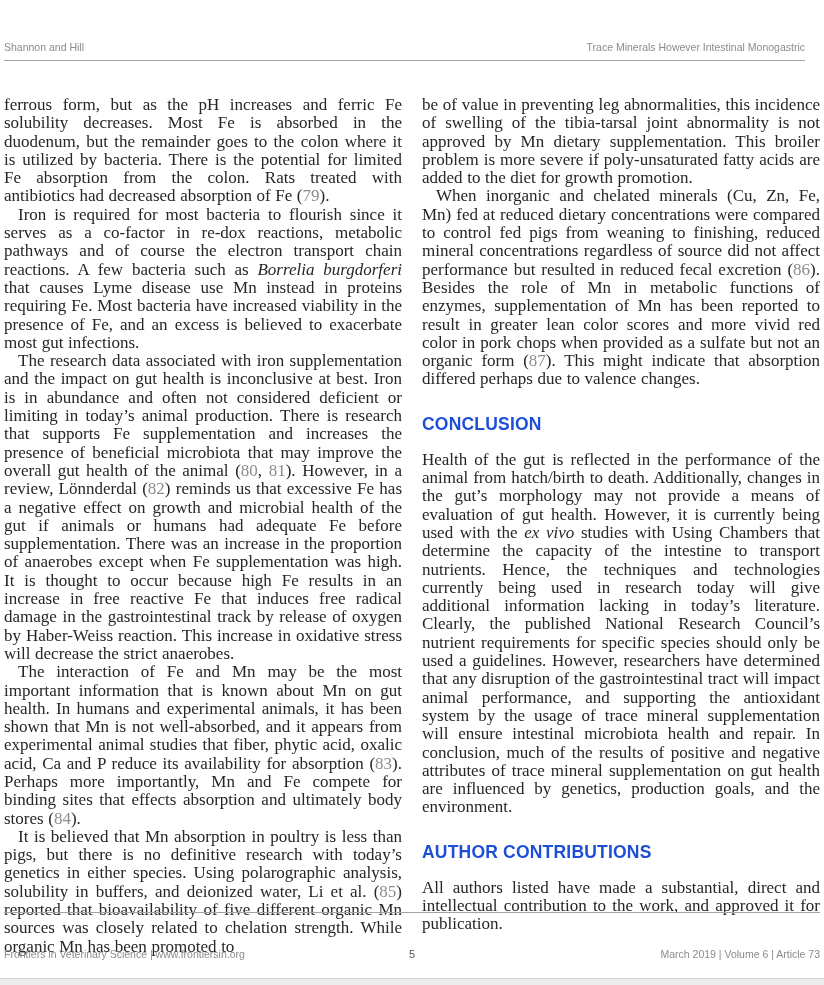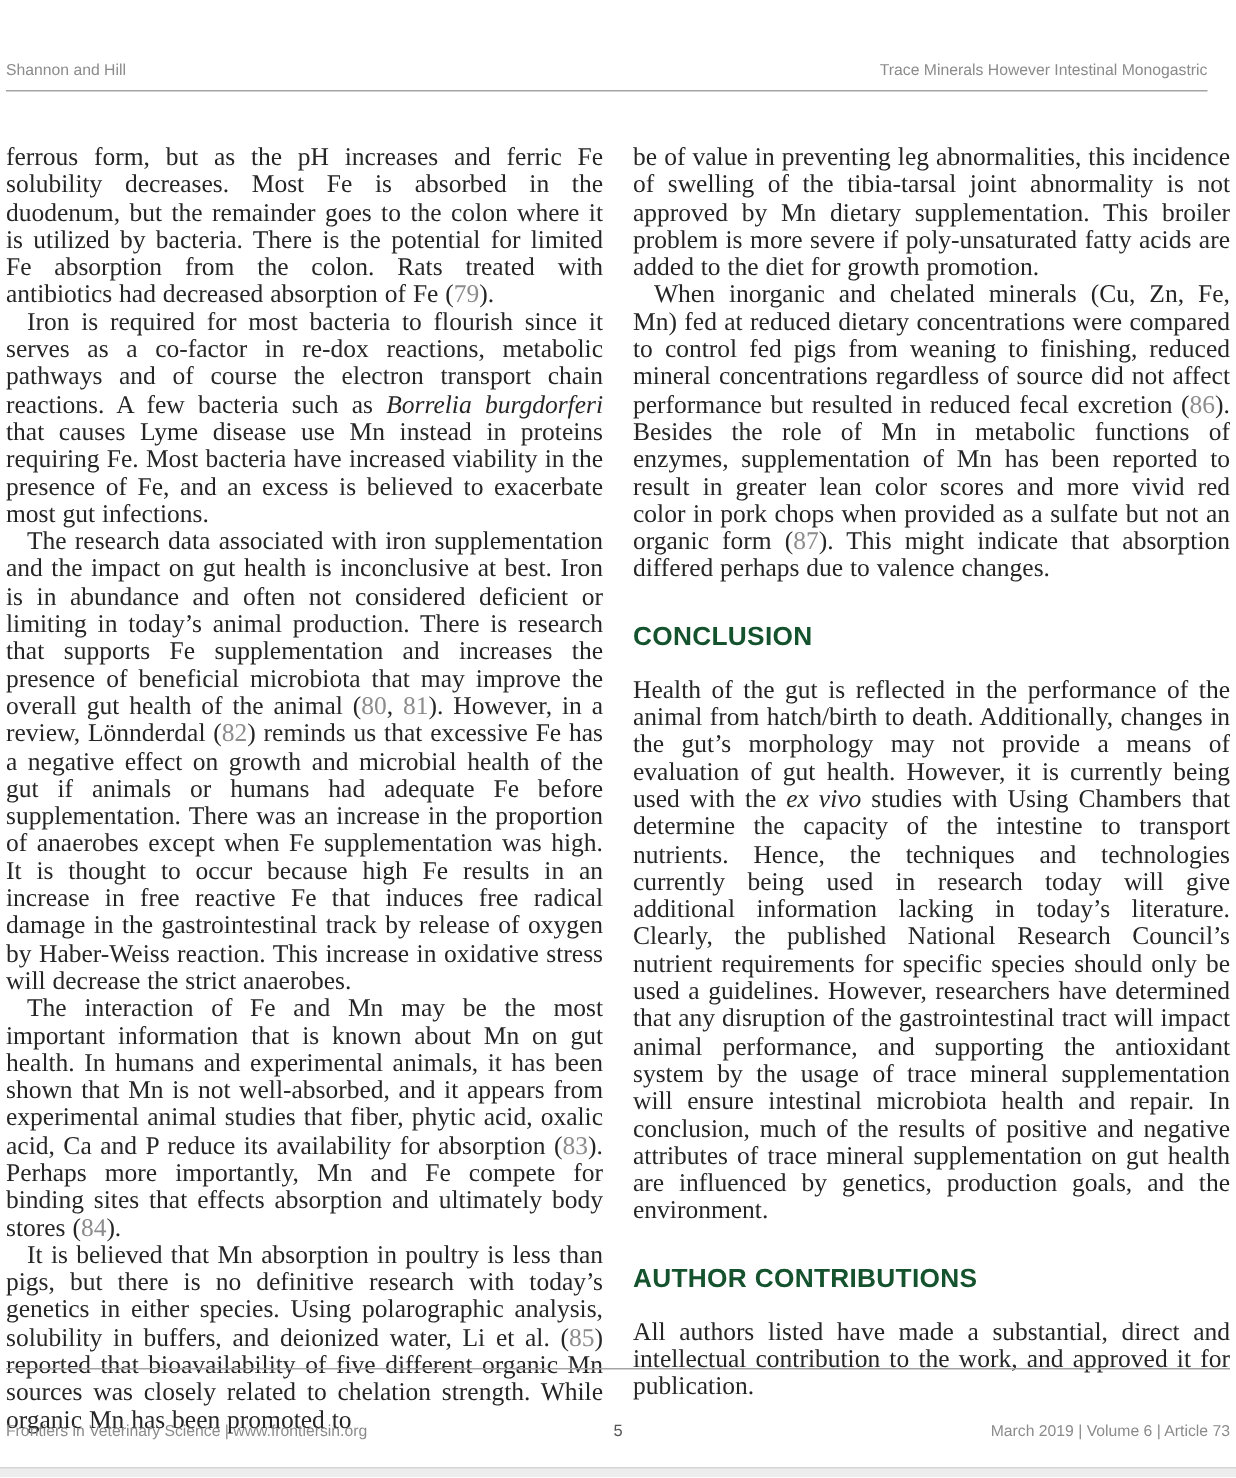--- a/index.html
+++ b/index.html
@@ -23,21 +23,21 @@
   .col { width:398px; }
   p.para {
     margin:0; font-size:17px; line-height:18.3px; text-align:justify;
     color:#262626; word-spacing:0.02em;
   }
   p.para.indent { text-indent:14px; }
   .cite { color:#8c8c8e; cursor:pointer; }
   .it { font-style:italic; }
   h2.section {
     font-family:"Liberation Sans", sans-serif; font-size:17.5px; font-weight:700;
-    color:#14532d; letter-spacing:0.2px; margin:25px 0 16px 0;
+    color:#1d4ed8; letter-spacing:0.2px; margin:25px 0 16px 0;
   }
   
   .footer {
     position:absolute; top:912px; left:4px; right:4px;
     border-top:1px solid #a3a3a3; padding-top:8px;
     display:flex; align-items:baseline;
     font-family:"Liberation Sans", sans-serif; font-size:10.5px; color:#8b8b8b;
   }
   .footer .fleft  { flex:1; text-align:left;margin-top:12px; }
   .footer .fmid   { flex:0 0 auto; color:#555; font-weight:400; font-size:11px; }

